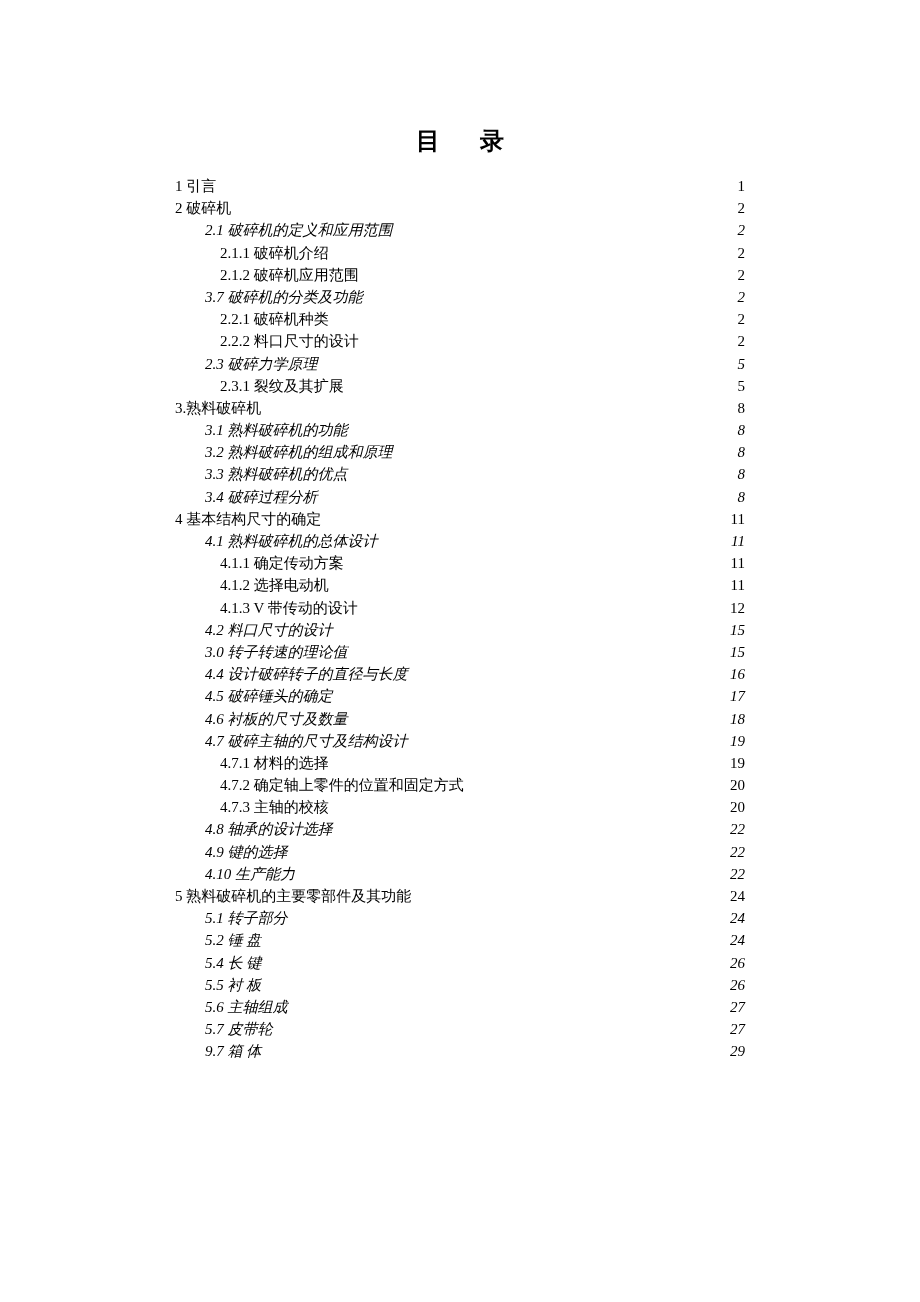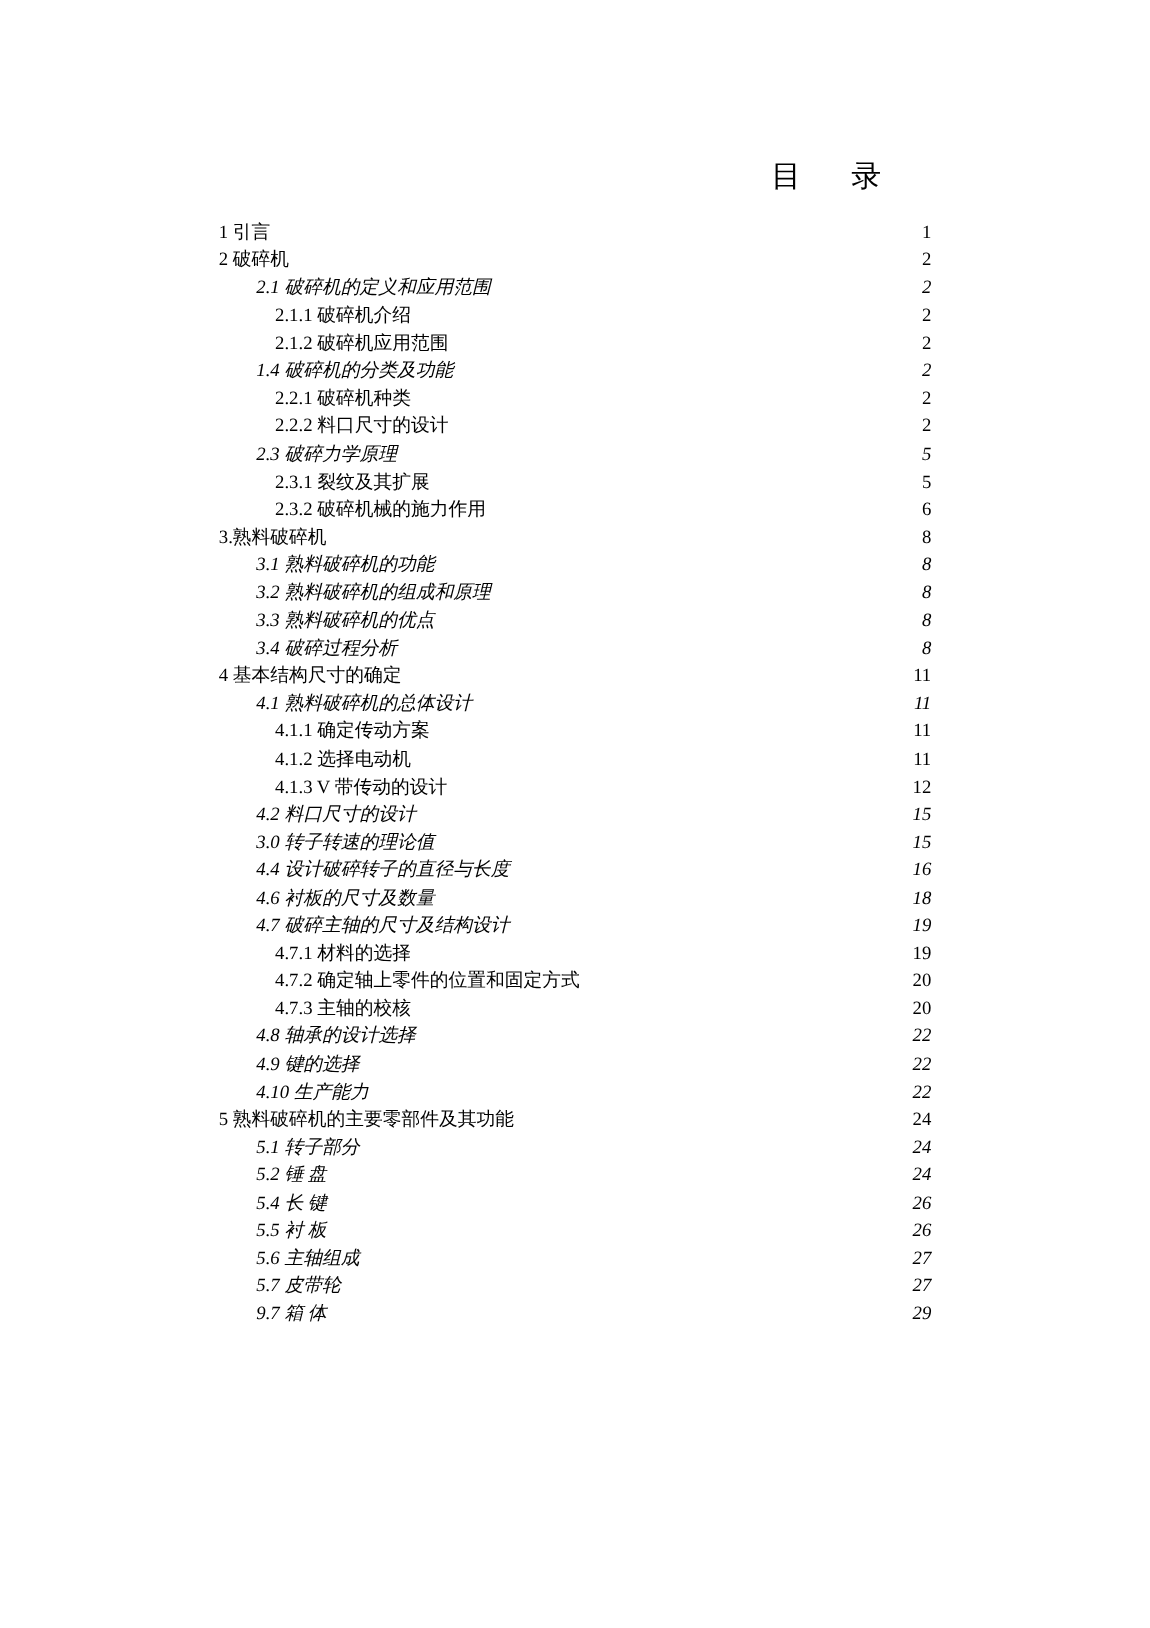--- a/index.html
+++ b/index.html
@@ -10,23 +10,23 @@
     body {
       background: #ffffff;
       font-family: "SimSun", "宋体", serif;
       font-size: 15px;
       color: #000;
       width: 920px;
       height: 1302px;
       padding: 125px 175px 100px 175px;
     }
     .title {
-      text-align: right;
+      text-align: center;
       font-size: 24px;
-      font-weight: normal;
+      font-weight: bold;
       letter-spacing: 40px;
       margin-bottom: 18px;
       padding-left: 40px;
     }
     .toc {
       line-height: 1.48;
     }
     .toc-entry {
       display: flex;
       align-items: baseline;
@@ -79,21 +79,21 @@
       <span class="toc-label">2.1.1 破碎机介绍</span>
       <span class="toc-dots"></span>
       <span class="toc-page">2</span>
     </div>
     <div class="toc-entry indent-2">
       <span class="toc-label">2.1.2 破碎机应用范围</span>
       <span class="toc-dots"></span>
       <span class="toc-page">2</span>
     </div>
     <div class="toc-entry indent-1">
-      <span class="toc-label">1.4 破碎机的分类及功能</span>
+      <span class="toc-label">3.7 破碎机的分类及功能</span>
       <span class="toc-dots"></span>
       <span class="toc-page">2</span>
     </div>
     <div class="toc-entry indent-2">
       <span class="toc-label">2.2.1 破碎机种类</span>
       <span class="toc-dots"></span>
       <span class="toc-page">2</span>
     </div>
     <div class="toc-entry indent-2">
       <span class="toc-label">2.2.2 料口尺寸的设计</span>
@@ -103,25 +103,20 @@
     <div class="toc-entry indent-1">
       <span class="toc-label">2.3 破碎力学原理</span>
       <span class="toc-dots"></span>
       <span class="toc-page">5</span>
     </div>
     <div class="toc-entry indent-2">
       <span class="toc-label">2.3.1 裂纹及其扩展</span>
       <span class="toc-dots"></span>
       <span class="toc-page">5</span>
     </div>
-    <div class="toc-entry indent-2">
-      <span class="toc-label">2.3.2 破碎机械的施力作用</span>
-      <span class="toc-dots"></span>
-      <span class="toc-page">6</span>
-    </div>
     <div class="toc-entry indent-0">
       <span class="toc-label">3.熟料破碎机</span>
       <span class="toc-dots"></span>
       <span class="toc-page">8</span>
     </div>
     <div class="toc-entry indent-1">
       <span class="toc-label">3.1 熟料破碎机的功能</span>
       <span class="toc-dots"></span>
       <span class="toc-page">8</span>
     </div>
@@ -172,20 +167,25 @@
     </div>
     <div class="toc-entry indent-1">
       <span class="toc-label">3.0 转子转速的理论值</span>
       <span class="toc-dots"></span>
       <span class="toc-page">15</span>
     </div>
     <div class="toc-entry indent-1">
       <span class="toc-label">4.4 设计破碎转子的直径与长度</span>
       <span class="toc-dots"></span>
       <span class="toc-page">16</span>
+    </div>
+    <div class="toc-entry indent-1">
+      <span class="toc-label">4.5 破碎锤头的确定</span>
+      <span class="toc-dots"></span>
+      <span class="toc-page">17</span>
     </div>
     <div class="toc-entry indent-1">
       <span class="toc-label">4.6 衬板的尺寸及数量</span>
       <span class="toc-dots"></span>
       <span class="toc-page">18</span>
     </div>
     <div class="toc-entry indent-1">
       <span class="toc-label">4.7 破碎主轴的尺寸及结构设计</span>
       <span class="toc-dots"></span>
       <span class="toc-page">19</span>

